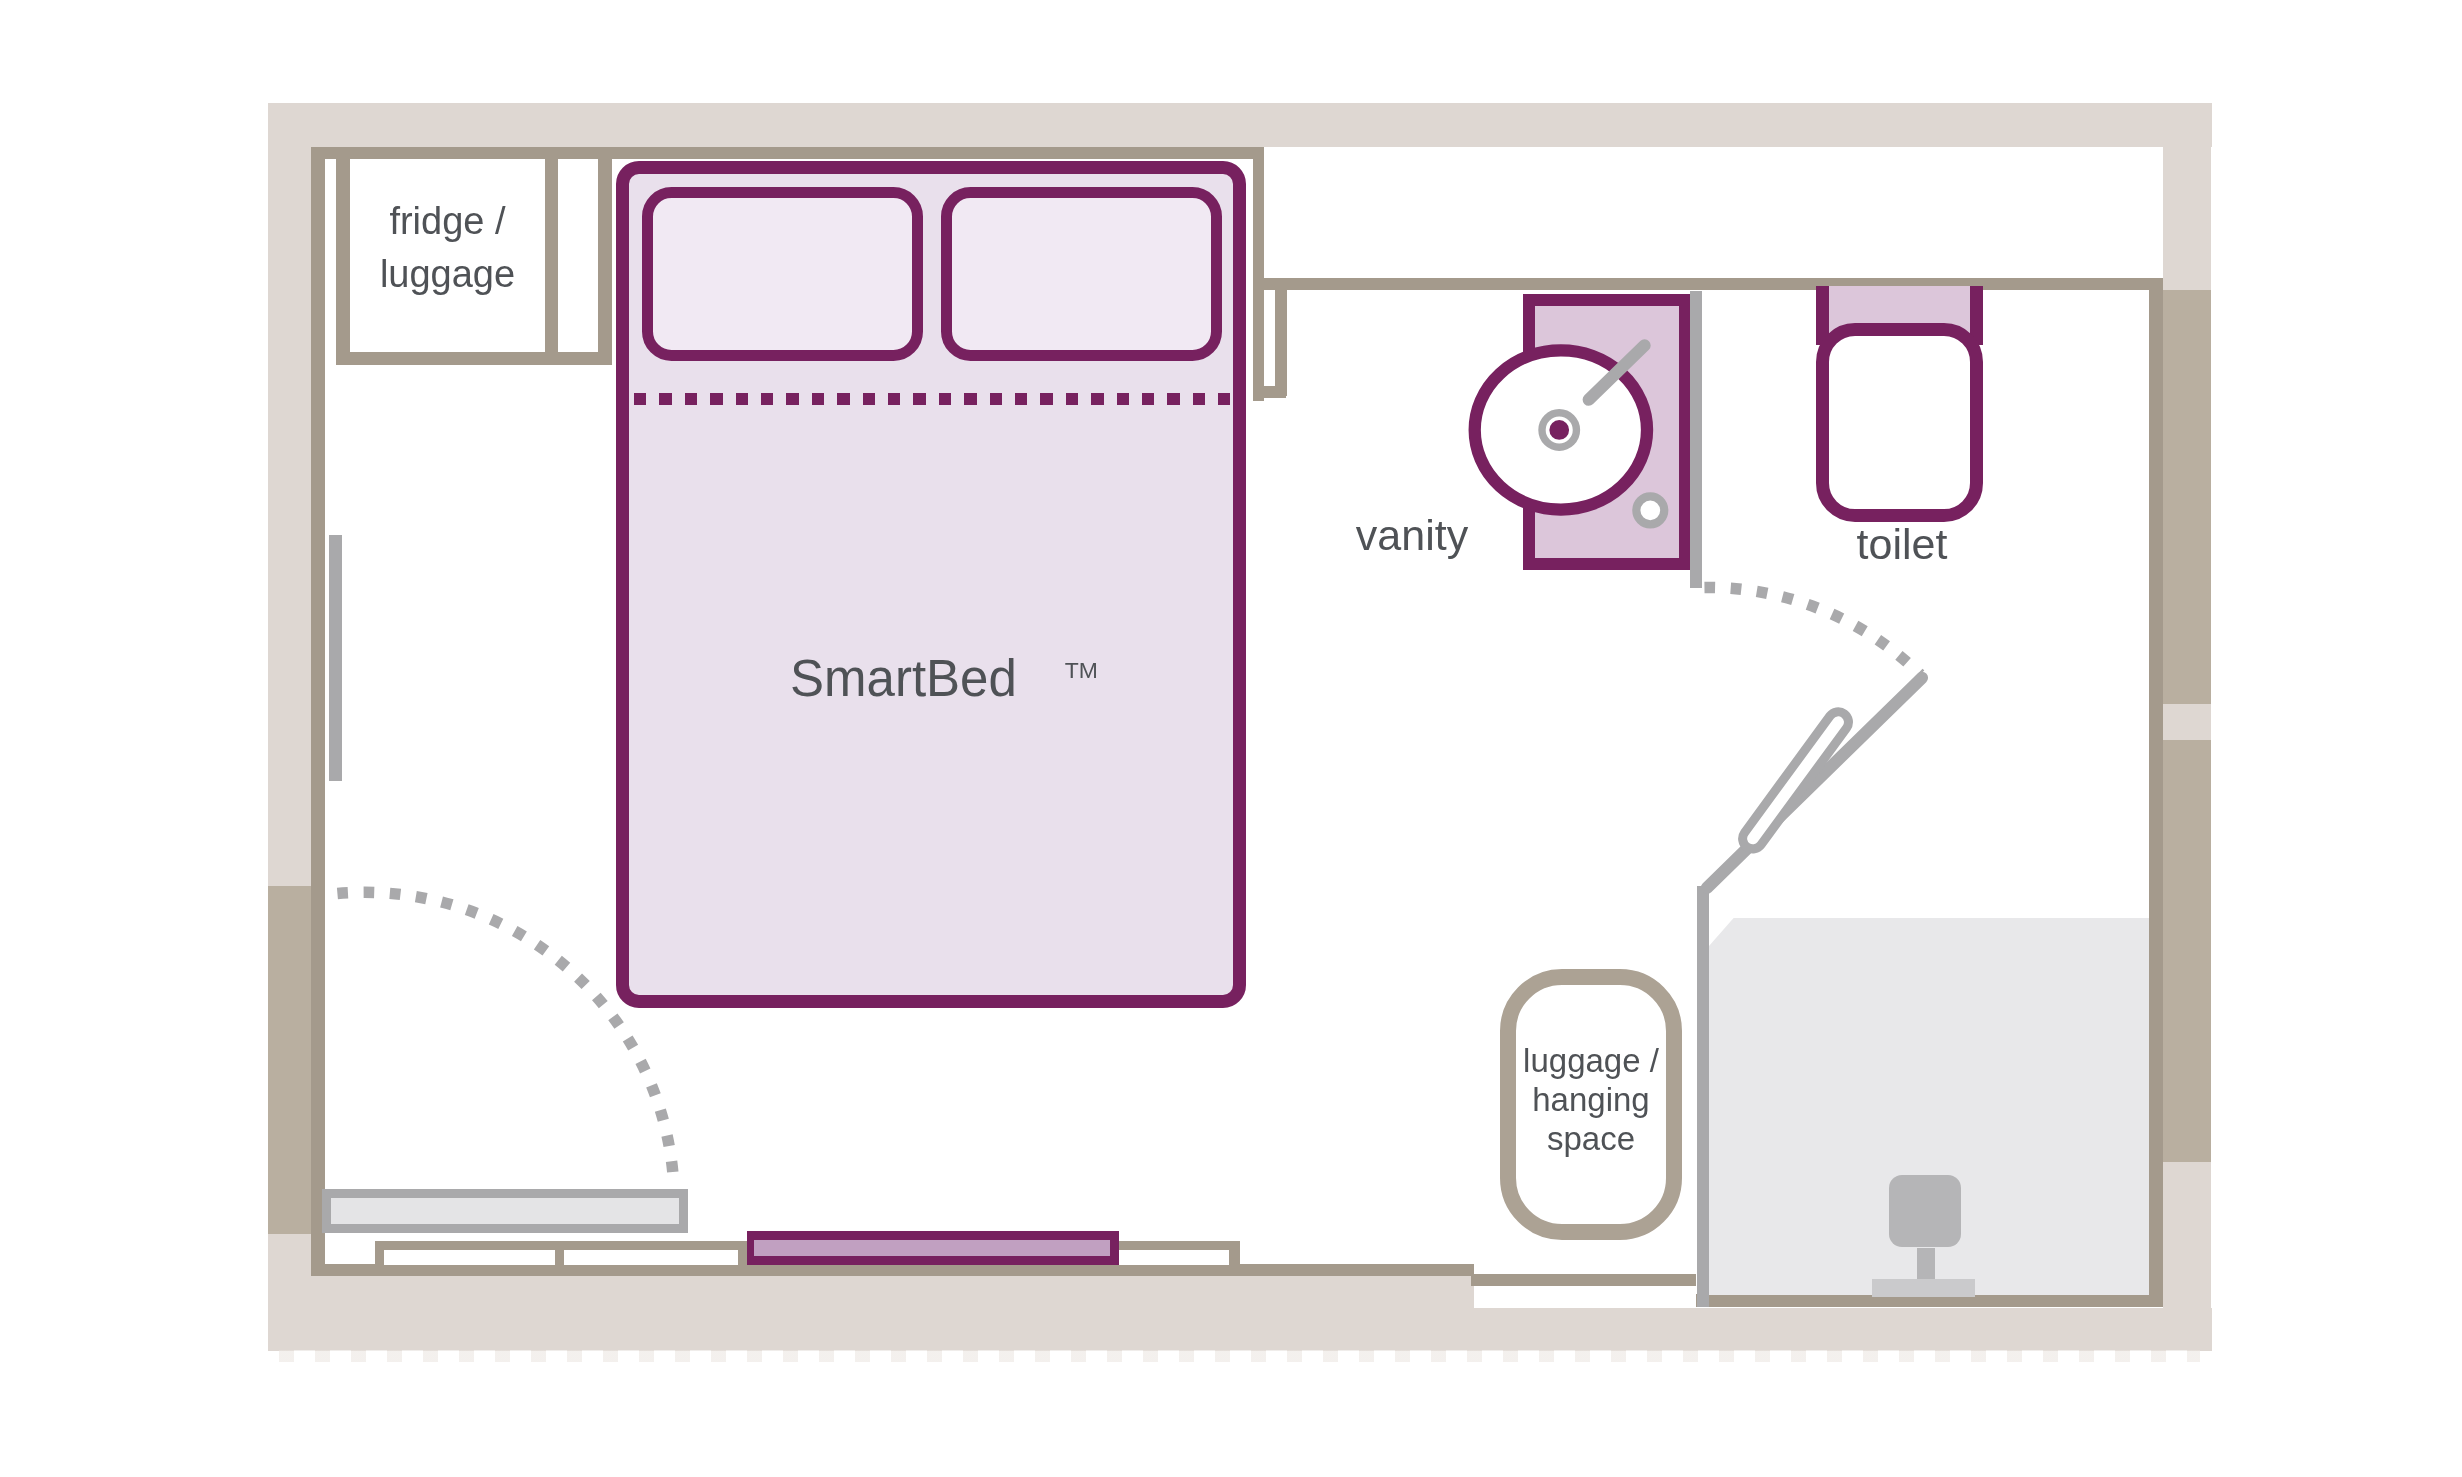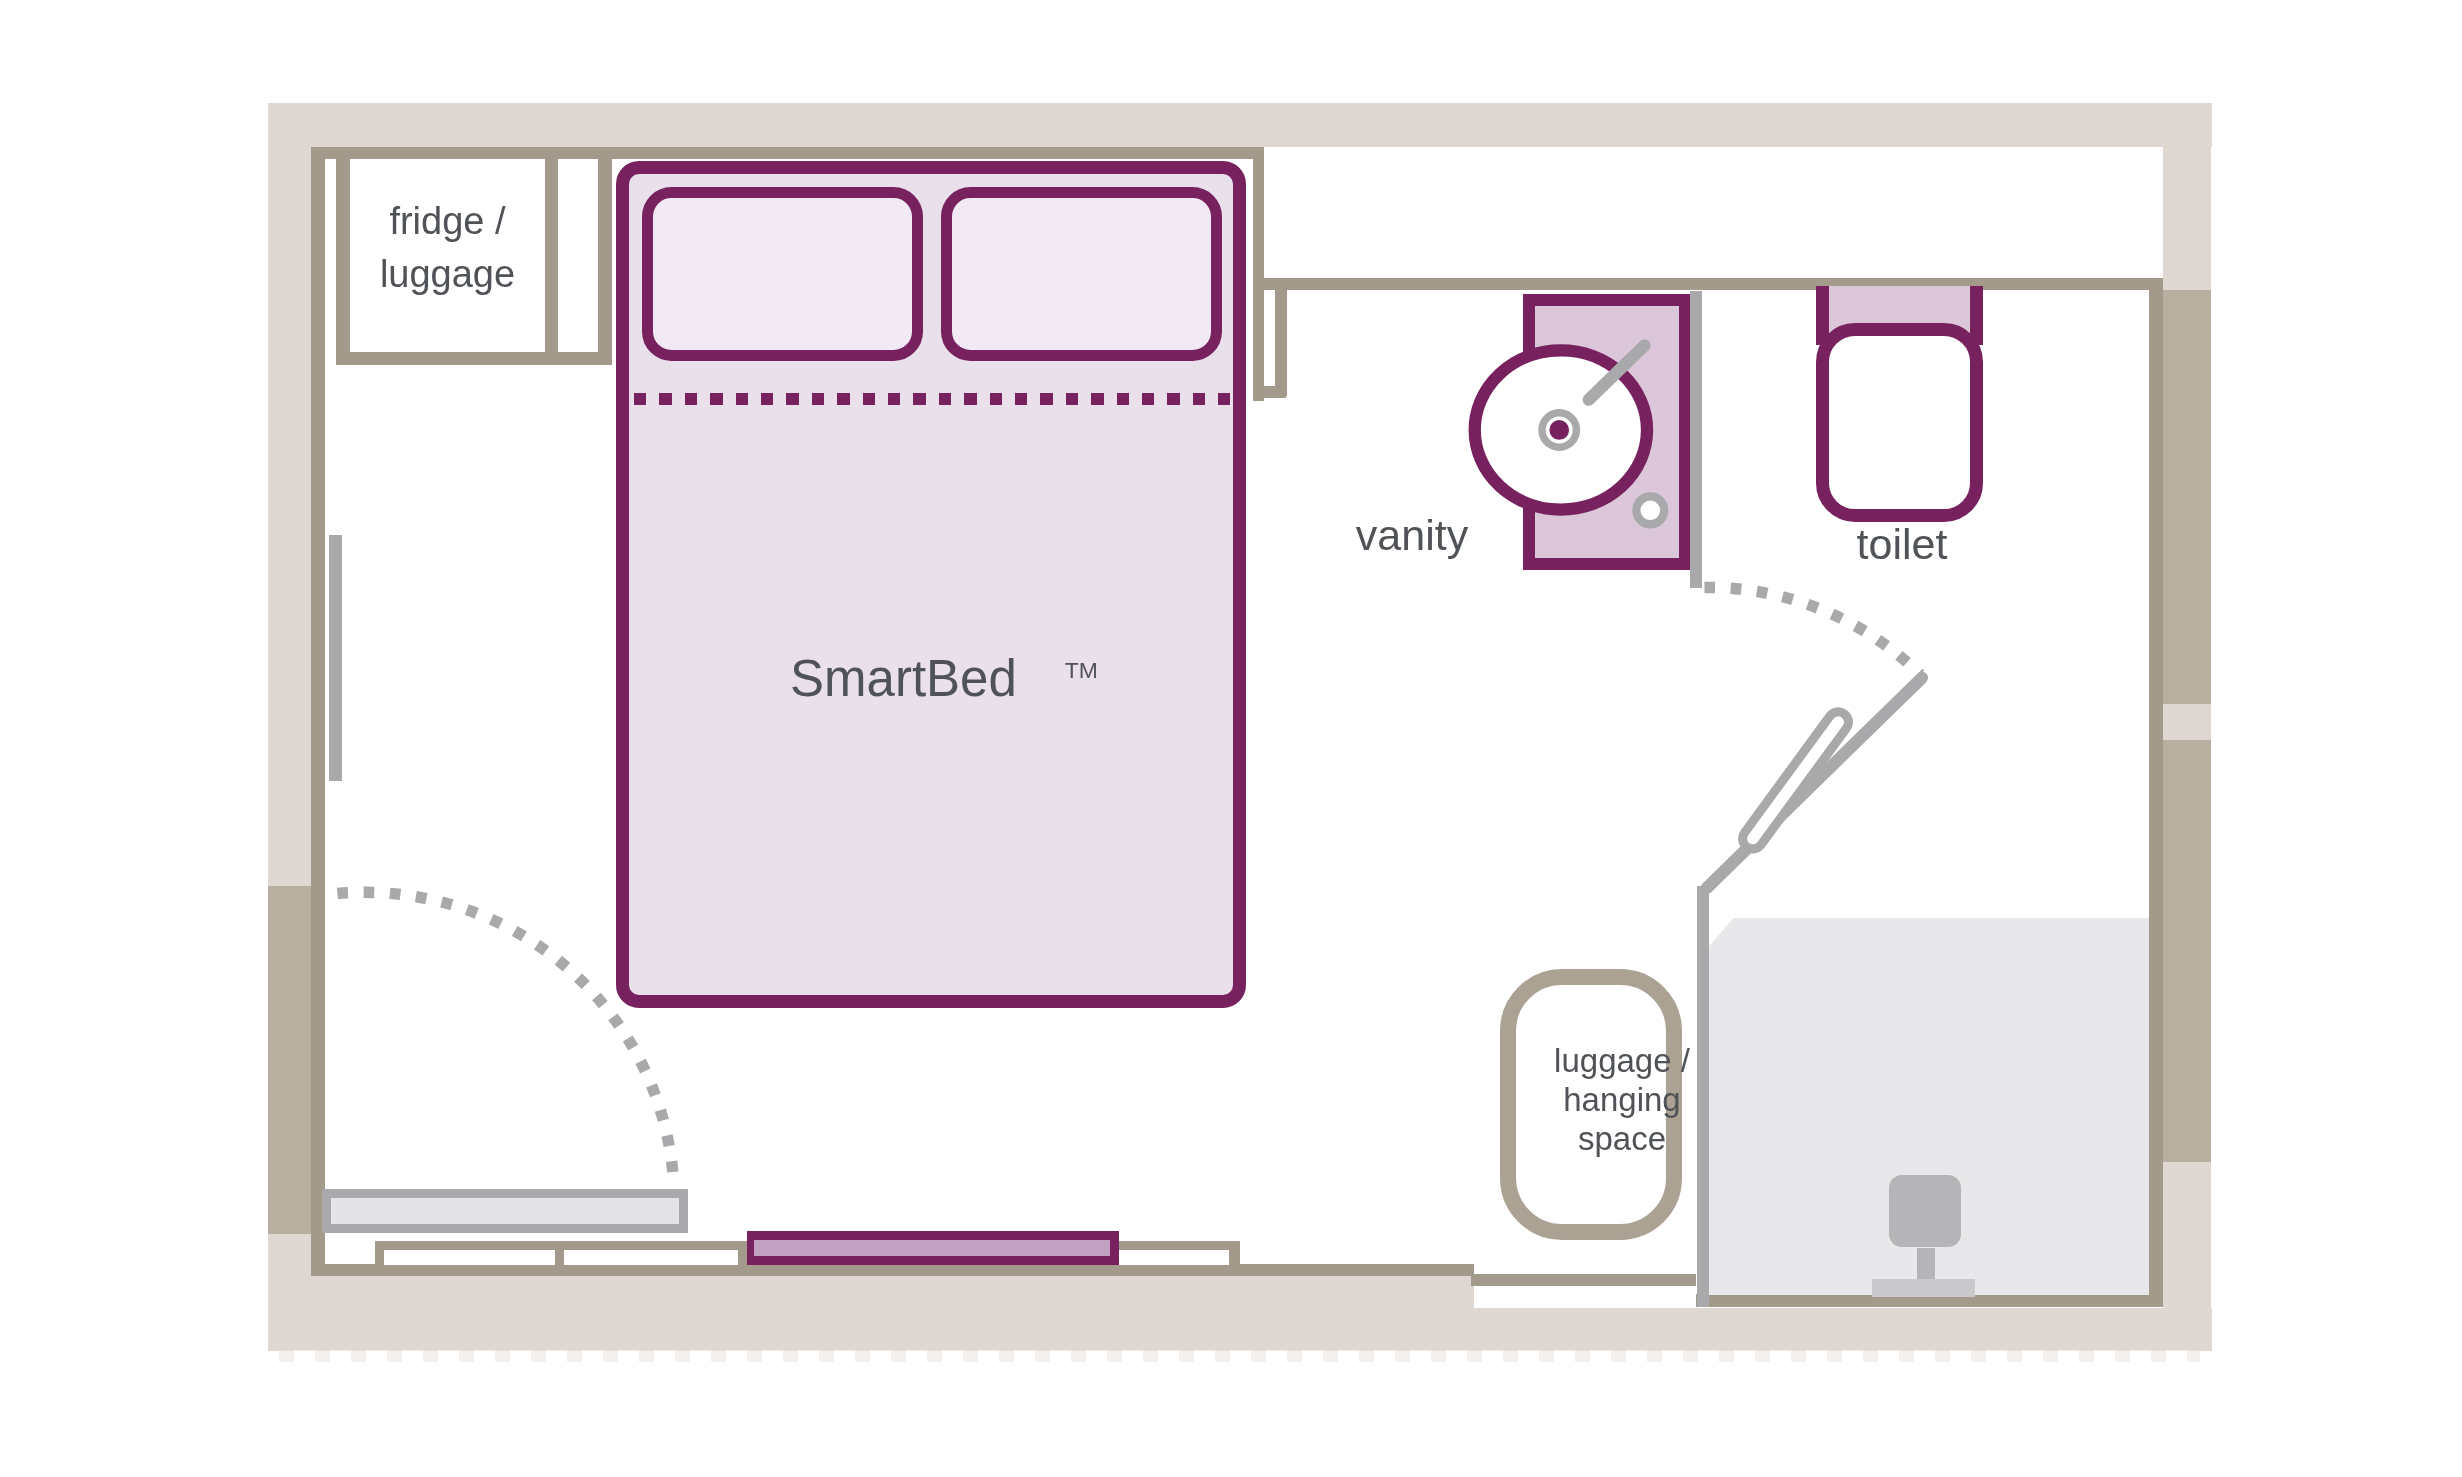--- a/index.html
+++ b/index.html
@@ -112,21 +112,21 @@
   <div class="abs toilet-seat" style="left:1816px;top:323px;width:167px;height:199px;"></div>
   <div class="lbl lbl-std" style="left:1779px;top:520px;width:246px;">toilet</div>
 
   <div class="abs shower" style="left:1709px;top:918px;width:440px;height:377px;"></div>
   <div class="abs shower-line" style="left:1697px;top:886px;width:11.5px;height:421px;"></div>
   <div class="abs head" style="left:1889px;top:1175px;width:72px;height:72px;"></div>
   <div class="abs stem" style="left:1917px;top:1248px;width:18px;height:31px;"></div>
   <div class="abs base" style="left:1872px;top:1279px;width:103px;height:18px;"></div>
 
   <div class="abs pill" style="left:1500px;top:969px;width:182px;height:271px;"></div>
-  <div class="lbl lbl-lug" style="left:1540px;top:1041px;width:164px;">
+  <div class="lbl lbl-lug" style="left:1509px;top:1041px;width:164px;">
     <div>luggage /</div>
     <div>hanging</div>
     <div>space</div>
   </div>
 
   <div class="abs tv-outer" style="left:747px;top:1231px;width:372px;height:34px;"></div>
   <div class="abs tv-inner" style="left:754px;top:1240px;width:356px;height:15.6px;"></div>
 
   <div class="abs door-leaf" style="left:322px;top:1189px;width:366px;height:44px;"></div>
 

